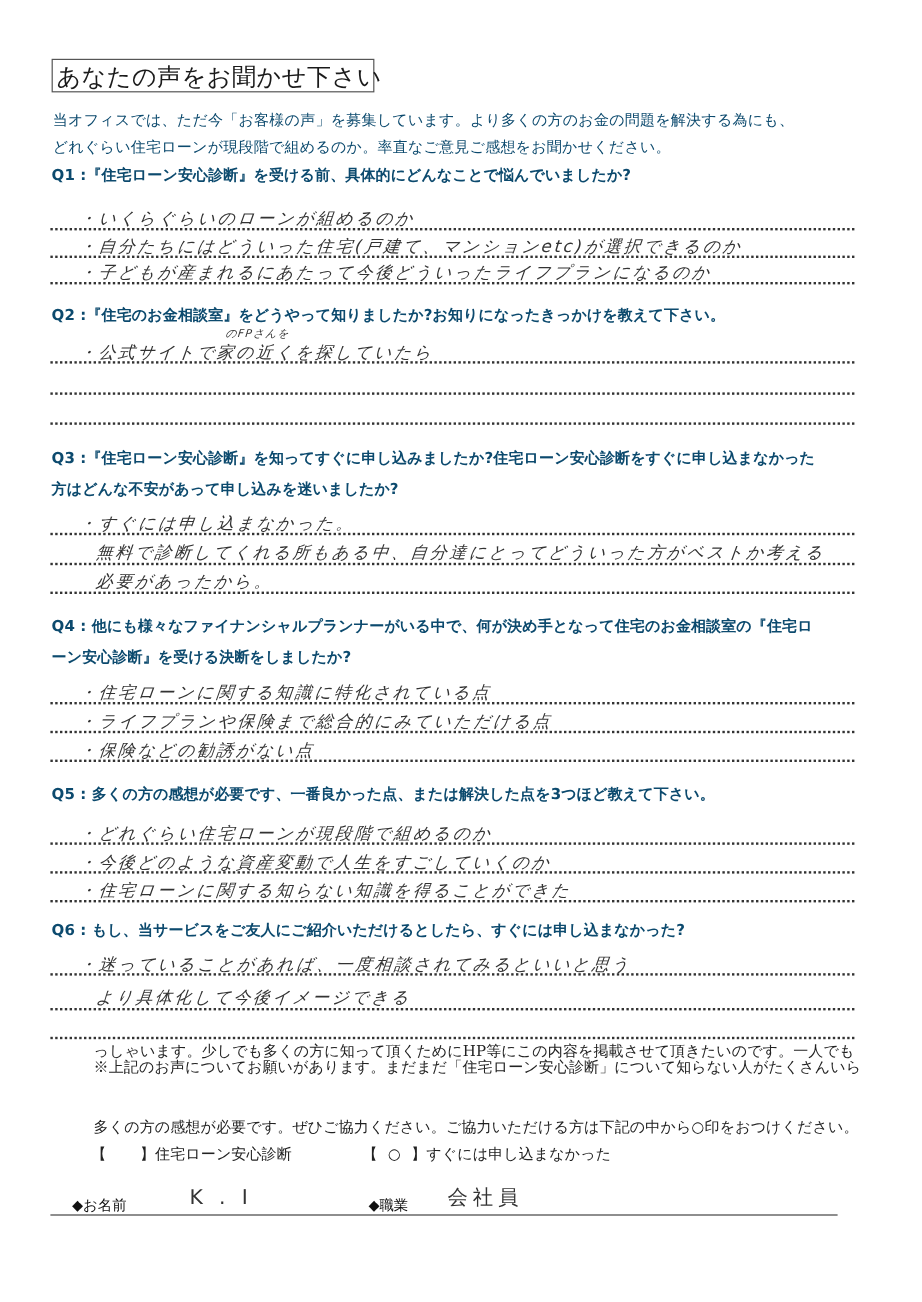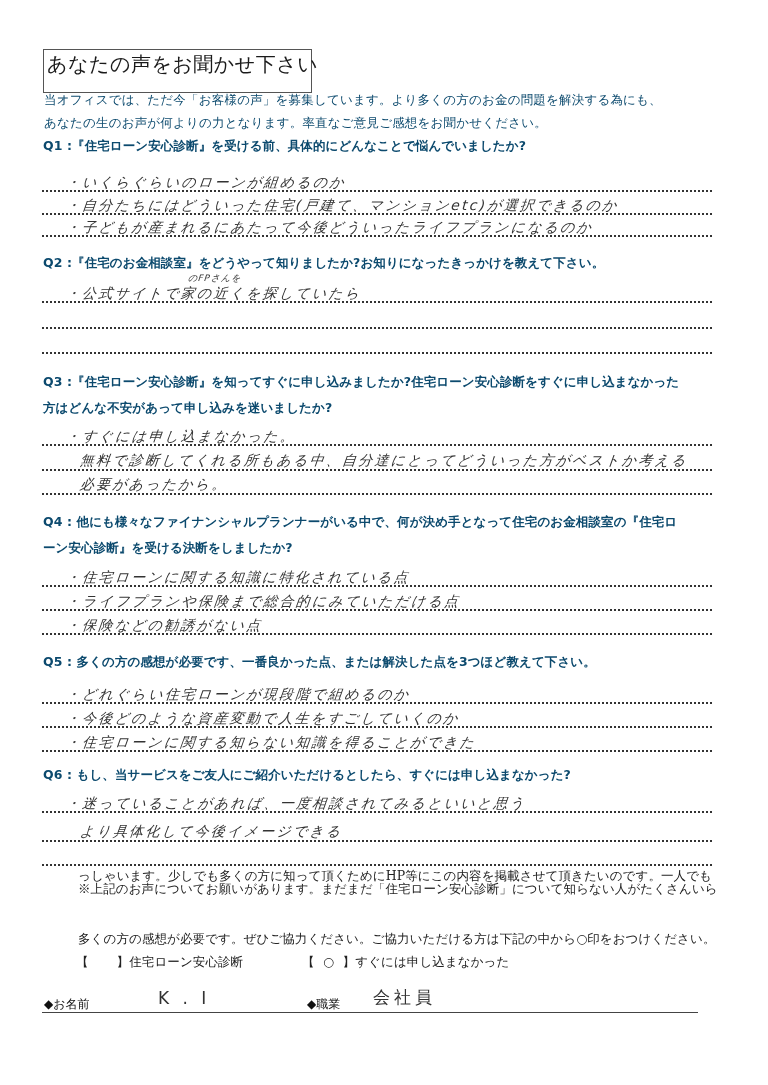--- a/index.html
+++ b/index.html
@@ -1,19 +1,19 @@
 <!DOCTYPE html>
 <html><head>
   <meta charset="utf-8">
   <style>
     html, body { margin: 0; padding: 0; background: #ffffff; }
     body { width: 768px; height: 1085px; position: relative; overflow: hidden;
       font-family: "DejaVu Serif", "Liberation Serif", serif; color: #1a1a1a; }
     .abs { position: absolute; }
-    .title-box { left: 43px; top: 49px; width: 269px; height: 44px; border: 1px solid #555;
+    .title-box { left: 43px; top: 49px; width: 269px; height: 28px; border: 1px solid #555;
       font-size: 20px; line-height: 28px; padding-left: 3px; box-sizing: border-box; white-space: nowrap;
       letter-spacing: 0.5px; }
     .intro { left: 44px; font-size: 12.5px; white-space: nowrap; color: #0c4a6e; letter-spacing: 0.2px; }
     .q { left: 43px; font-size: 12.5px; font-weight: bold; white-space: nowrap; color: #0c4a6e;
       font-family: "DejaVu Sans", "Liberation Sans", sans-serif; letter-spacing: 0.1px; }
     .line { left: 42px; width: 670px; height: 0; border-bottom: 2px dotted #333; }
     .hw { font-family: "DejaVu Sans", "Liberation Sans", sans-serif; font-size: 14px; color: #333;
       font-style: italic; white-space: nowrap; letter-spacing: 2.2px; transform: skewX(-6deg); }
     .hw-small { font-size: 9px; letter-spacing: 1px; }
     .foot { left: 44px; font-size: 12.5px; white-space: nowrap; color: #222; letter-spacing: 0.1px; margin-left: 34px; }
@@ -21,21 +21,21 @@
     .label { font-size: 12px; white-space: nowrap; color: #111; }
     .hw-sig { font-family: "DejaVu Sans", "Liberation Sans", sans-serif; font-size: 17px; color: #333;
       white-space: nowrap; letter-spacing: 4px; }
   </style>
 </head>
 <body>
 
 <div class="abs title-box">あなたの声をお聞かせ下さい</div>
 
 <div class="abs intro" style="top:92px">当オフィスでは、ただ今「お客様の声」を募集しています。より多くの方のお金の問題を解決する為にも、</div>
-<div class="abs intro" style="top:115px">あなたの生のお声が何よりの力となります。率直なご意見ご感想をお聞かせください。</div>
+<div class="abs intro" style="top:115px">どれぐらい住宅ローンが現段階で組めるのか。率直なご意見ご感想をお聞かせください。</div>
 
 <section>
   <div class="abs q" style="top:138px">Q1 :『住宅ローン安心診断』を受ける前、具体的にどんなことで悩んでいましたか?</div>
   <div class="abs hw" style="left:66px;top:174px">・いくらぐらいのローンが組めるのか</div>
   <div class="abs line" style="top:190px"></div>
   <div class="abs hw" style="left:66px;top:197px">・自分たちにはどういった住宅(戸建て、マンションetc)が選択できるのか</div>
   <div class="abs line" style="top:213px"></div>
   <div class="abs hw" style="left:66px;top:219px">・子どもが産まれるにあたって今後どういったライフプランになるのか</div>
   <div class="abs line" style="top:235px"></div>
 </section>
@@ -97,18 +97,18 @@
 
   <div class="abs foot" style="top:954px;left:42px">
     <span>【</span><span style="display:inline-block;width:28px;text-align:center"></span><span>】</span><span>住宅ローン安心診断</span>
   </div>
   <div class="abs foot" style="top:954px;left:268px">
     <span>【</span><span style="display:inline-block;width:28px;text-align:center">○</span><span>】</span><span>すぐには申し込まなかった</span>
   </div>
 </section>
 
 <section>
-  <div class="abs label" style="left:44px;top:996px">◆お名前</div>
+  <div class="abs label" style="left:60px;top:996px">◆お名前</div>
   <div class="abs hw-sig" style="left:158px;top:988px">K . I</div>
   <div class="abs label" style="left:307px;top:996px">◆職業</div>
   <div class="abs hw-sig" style="left:373px;top:986px">会社員</div>
   <div class="abs sig-line"></div>
 </section>
 
 </body></html>

